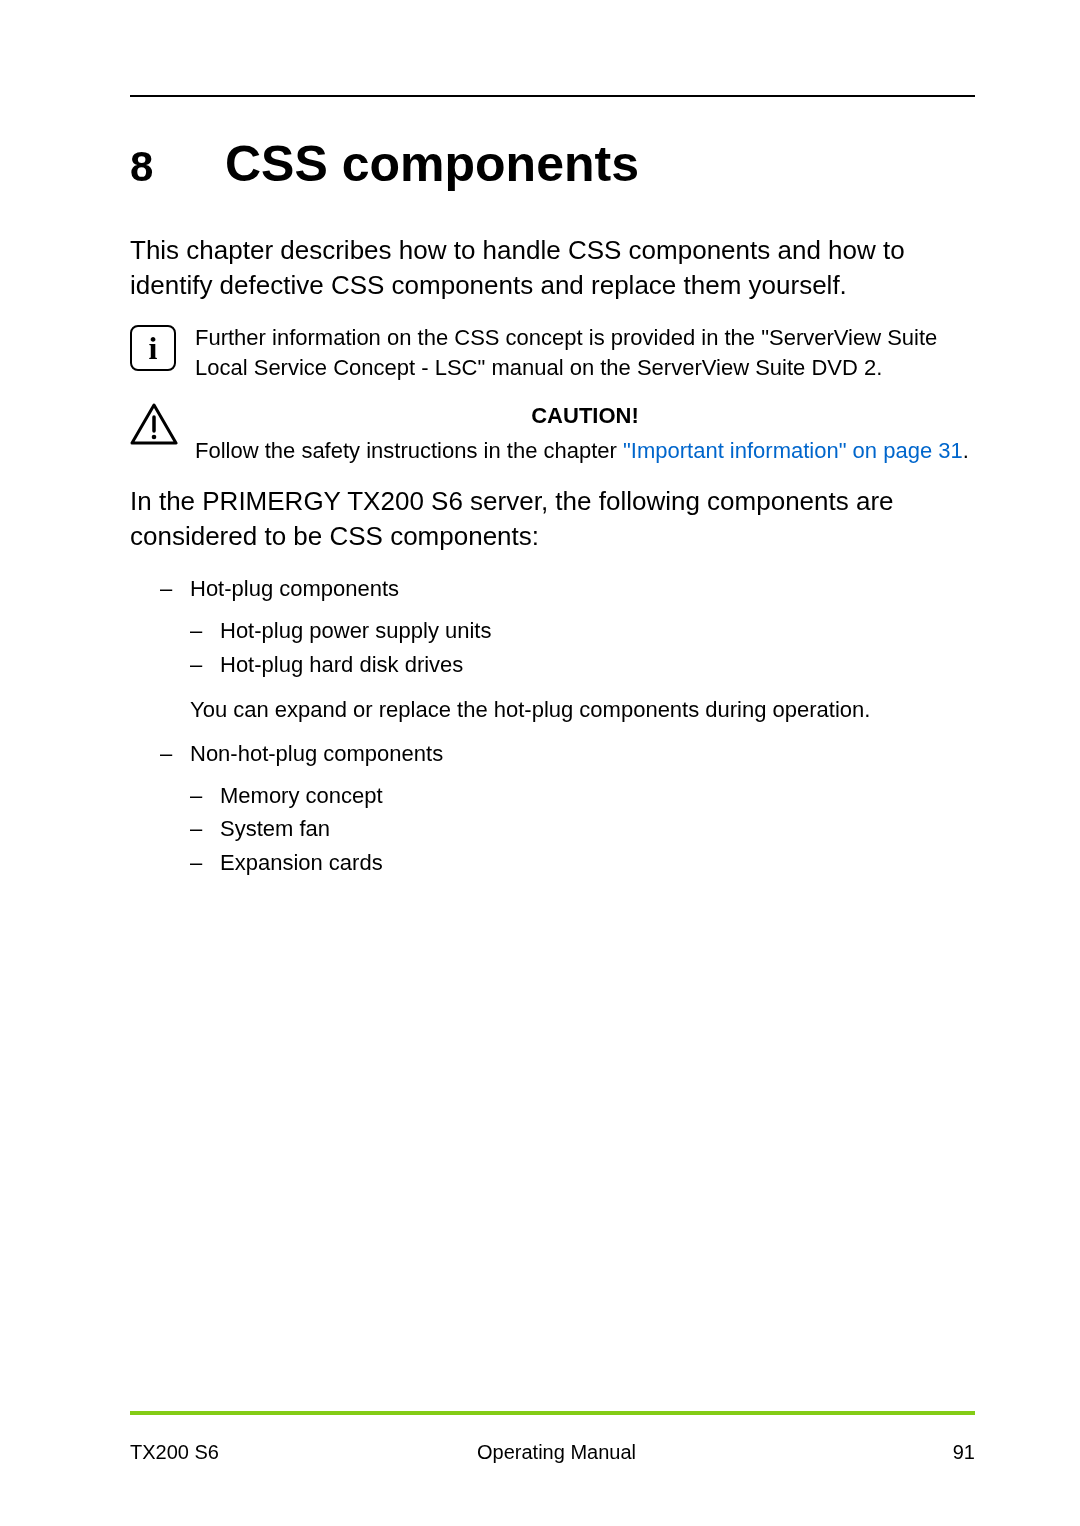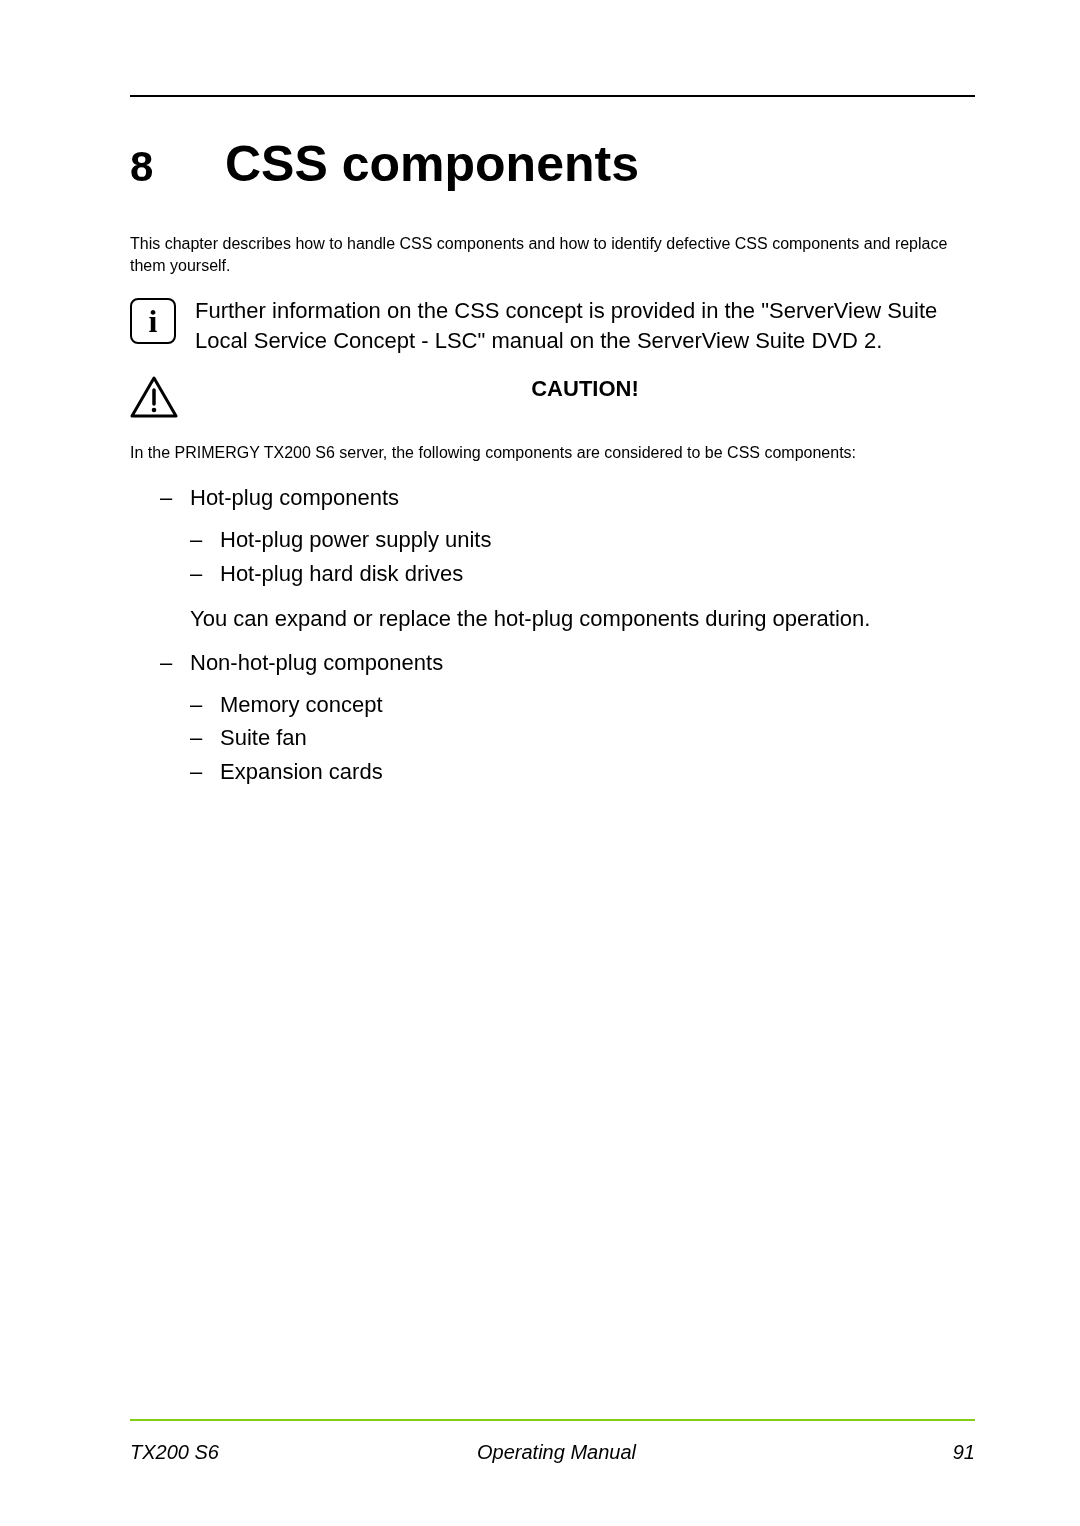--- a/index.html
+++ b/index.html
@@ -30,21 +30,21 @@
     .chapter-number {
       font-size: 42px;
       font-weight: bold;
       width: 95px;
     }
     .chapter-title {
       font-size: 50px;
       font-weight: bold;
     }
     .body-text {
-      font-size: 16px;
+      font-size: 26px;
       line-height: 1.35;
       margin-bottom: 20px;
     }
     .note-block {
       display: flex;
       align-items: flex-start;
       margin-bottom: 18px;
     }
     .note-icon-wrap {
       flex: 0 0 65px;
@@ -107,26 +107,25 @@
     .list-body {
       padding-left: 30px;
       margin-top: 16px;
       margin-bottom: 4px;
     }
     .footer {
       position: absolute;
       left: 130px;
       right: 105px;
       bottom: 62px;
-      border-top: 2px solid #84cc16;
-      padding-top: 20px;
+      border-top: 4px solid #84cc16;
+      padding-top: 26px;
       font-size: 20px;
       display: flex;
       justify-content: space-between;
-      font-style: italic;
     }
     .footer-center {
       position: absolute;
       left: 8px;
       right: 0;
       text-align: center;
     }
   </style>
 </head>
 <body>
@@ -153,20 +152,23 @@
   <div class="note-block">
     <div class="note-icon-wrap">
       <svg class="caution-icon" viewBox="0 0 48 44">
         <polygon points="24,2 46,40 2,40" fill="none" stroke="#000" stroke-width="3" stroke-linejoin="round"></polygon>
         <line x1="24" y1="14" x2="24" y2="28" stroke="#000" stroke-width="3.5" stroke-linecap="round"></line>
         <circle cx="24" cy="34" r="2.3" fill="#000"></circle>
       </svg>
     </div>
     <div class="note-content">
       <div class="caution-heading">CAUTION!</div>
+      <div>
+        <span>Follow the safety instructions in the chapter </span><span class="link-text">"Important information" on page 31</span><span>.</span>
+      </div>
     </div>
   </div>
 
   <p class="body-text">In the PRIMERGY TX200 S6 server, the following components are considered to be CSS components:</p>
 
   <div class="list-lvl1">
 
     <div class="list-lvl1-item">
       <div class="dash-row">
         <span class="dash-mark">–</span>
@@ -197,21 +199,21 @@
       <div class="list-lvl2">
         <div class="list-lvl2-item">
           <div class="dash-row">
             <span class="dash-mark">–</span>
             <span>Memory concept</span>
           </div>
         </div>
         <div class="list-lvl2-item">
           <div class="dash-row">
             <span class="dash-mark">–</span>
-            <span>Suite fan</span>
+            <span>System fan</span>
           </div>
         </div>
         <div class="list-lvl2-item">
           <div class="dash-row">
             <span class="dash-mark">–</span>
             <span>Expansion cards</span>
           </div>
         </div>
       </div>
     </div>

